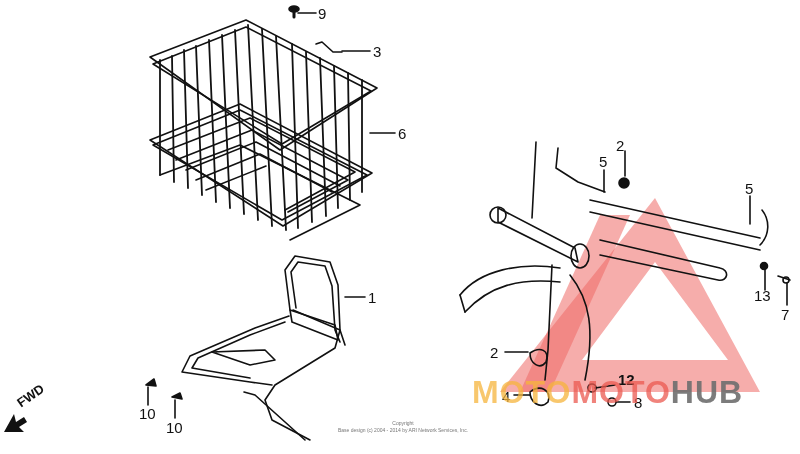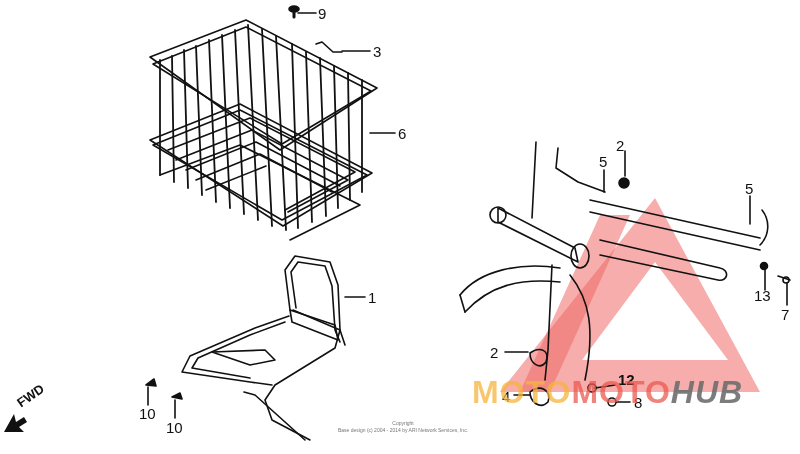--- a/index.html
+++ b/index.html
@@ -4,21 +4,21 @@
 <style>
   html, body { margin: 0; padding: 0; background: #ffffff; }
   #stage { position: relative; width: 800px; height: 454px; overflow: hidden; background: #fff; font-family: "Liberation Sans", sans-serif; }
   svg { position: absolute; left: 0; top: 0; }
   .lbl { position: absolute; font-family: "Liberation Sans", sans-serif; font-size: 15px; color: #111; line-height: 1; }
   .fwd { position: absolute; left: 14px; top: 398px; font-family: "Liberation Sans", sans-serif; font-weight: bold; font-size: 13px; color: #111; transform: rotate(-35deg); transform-origin: left top; }
   .copy { position: absolute; left: 318px; top: 420px; width: 170px; text-align: center; font-family: "Liberation Sans", sans-serif; font-size: 5px; color: #777; line-height: 7px; }
   .wm { position: absolute; left: 472px; top: 376px; font-family: "Liberation Sans", sans-serif; font-weight: bold; font-size: 32px; letter-spacing: 1px; line-height: 1; white-space: nowrap; }
   .wm .a { color: rgba(245,180,60,0.75); }
   .wm .b { color: rgba(235,90,80,0.75); }
-  .wm .c { color: rgba(110,110,110,0.9); font-style: italic; }
+  .wm .c { color: rgba(110,110,110,0.9); }
 </style>
 </head>
 <body>
 
 <div id="stage">
 
   <svg width="800" height="454" viewBox="0 0 800 454">
 
     <g fill="#ee6a66" fill-opacity="0.55">
       <path d="M655,198 L760,392 L500,392 Z M655,262 L582,360 L728,360 Z" fill-rule="evenodd"></path>

